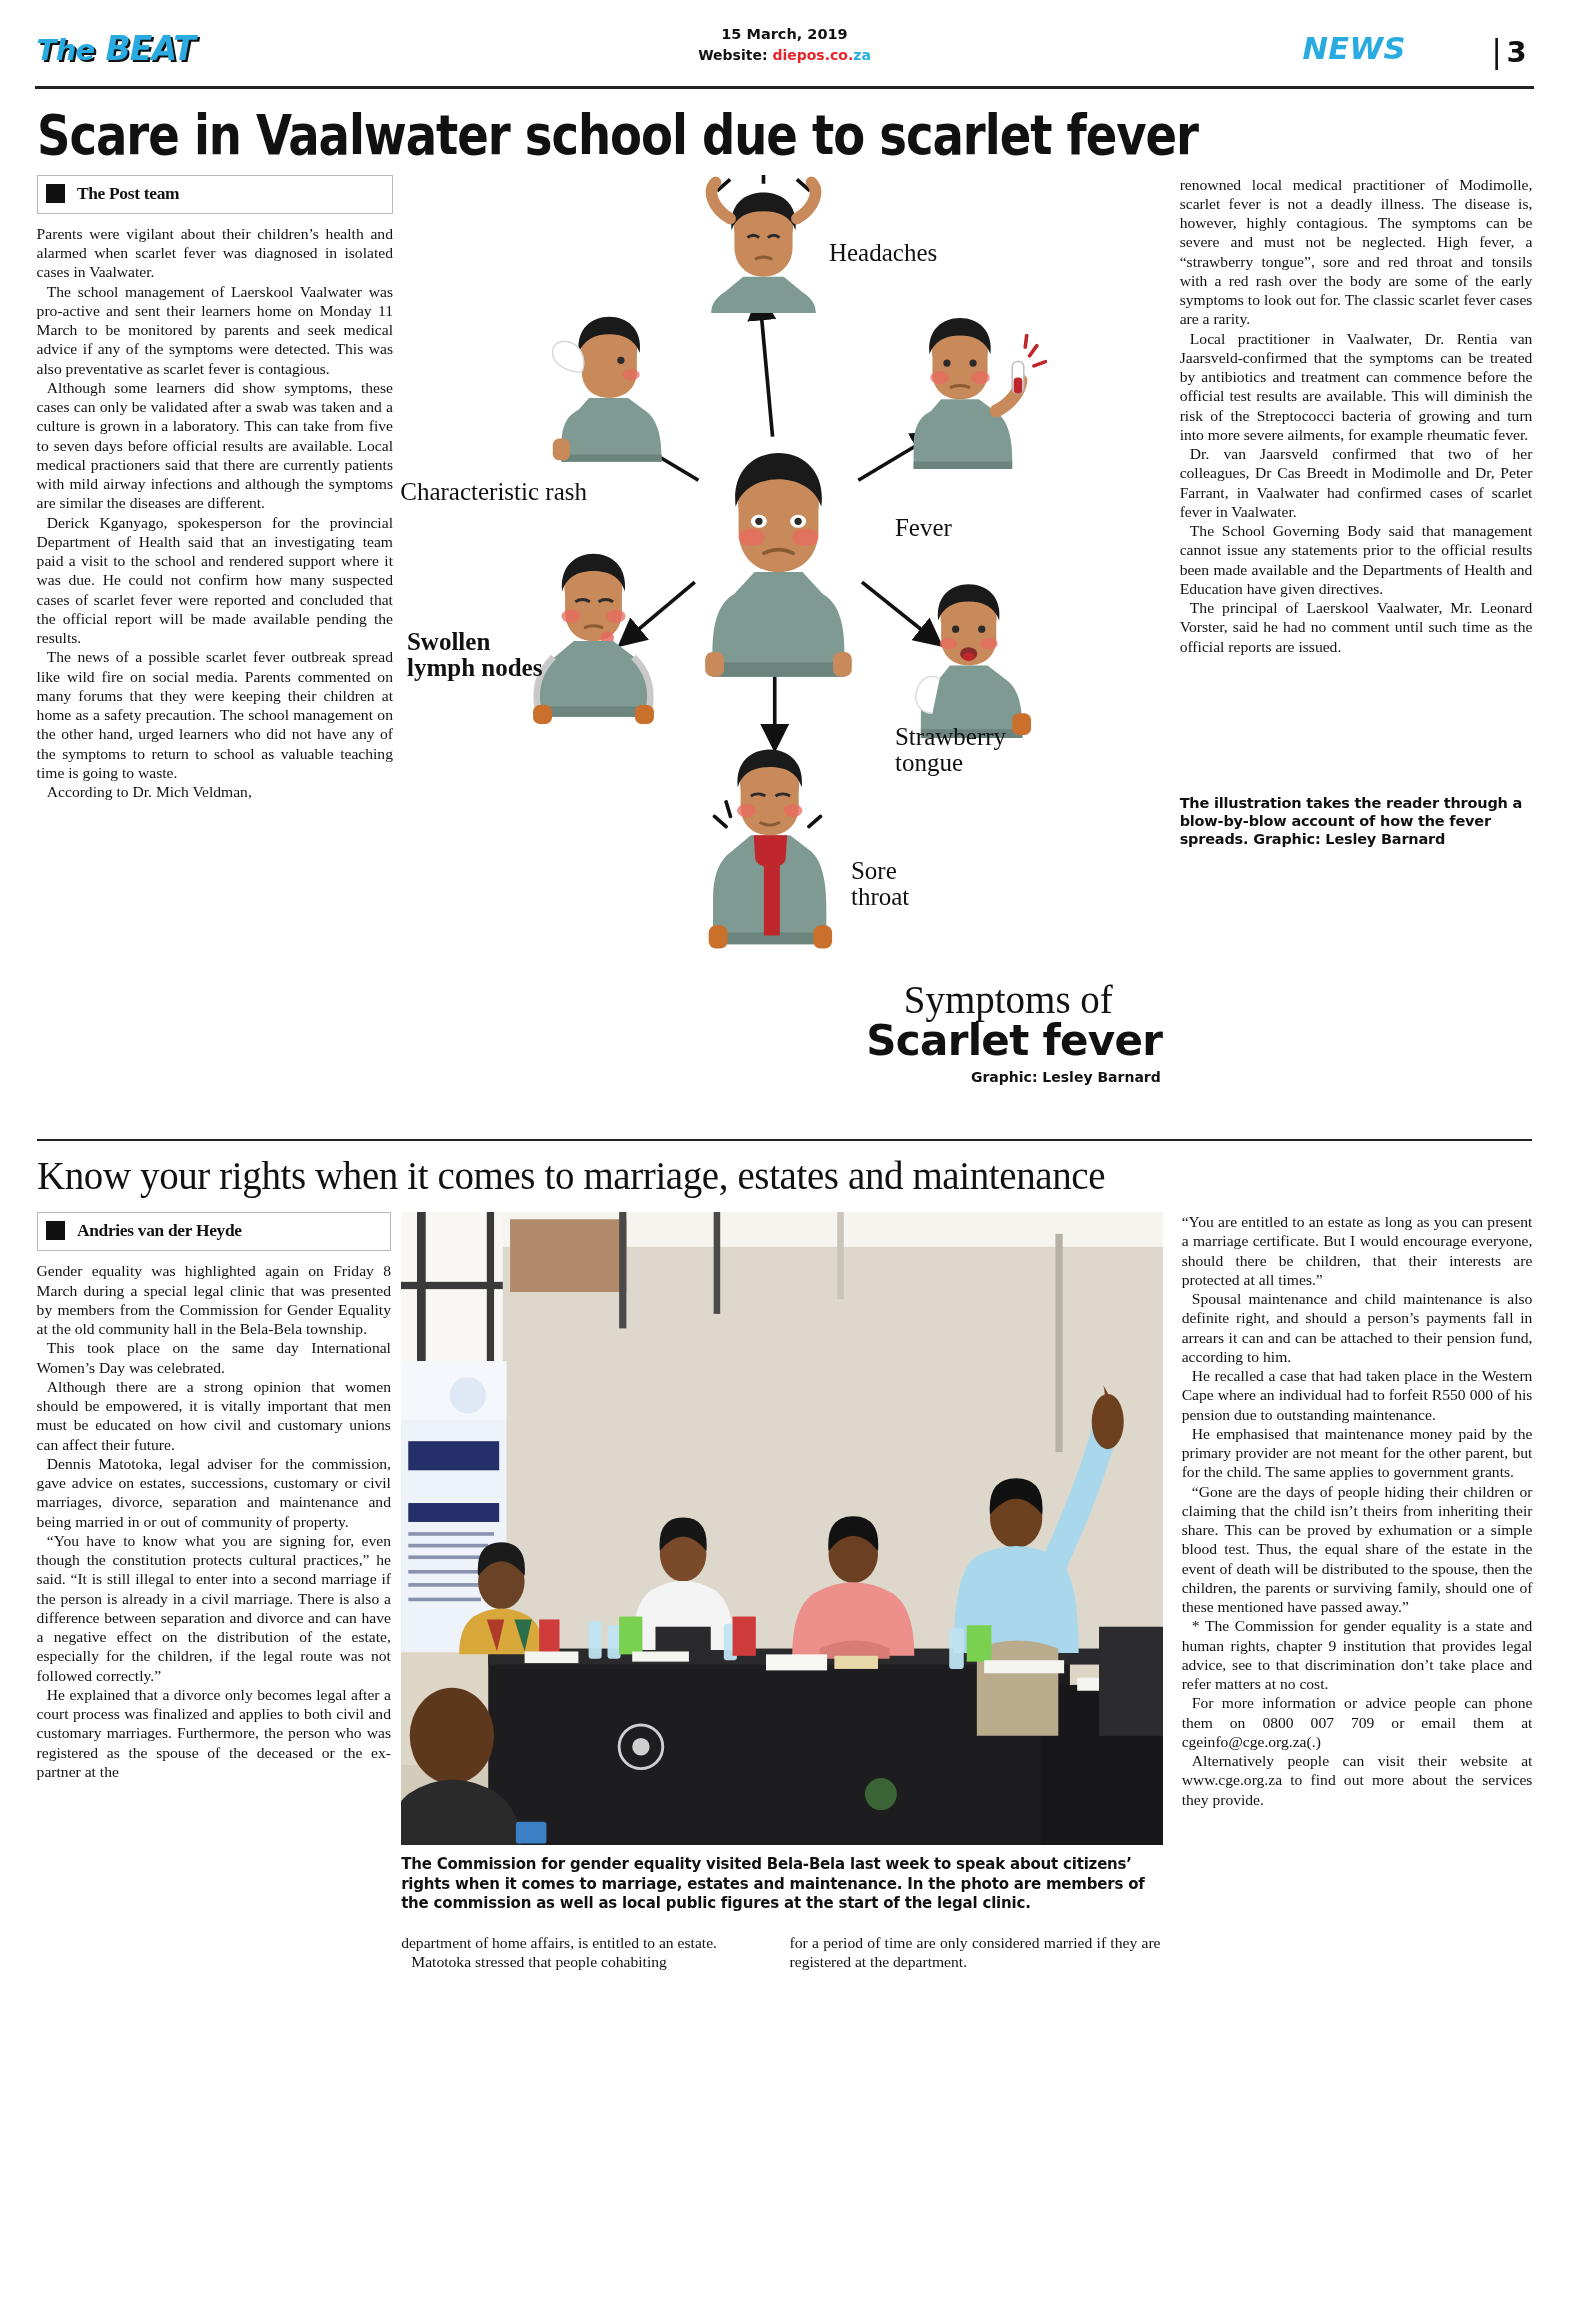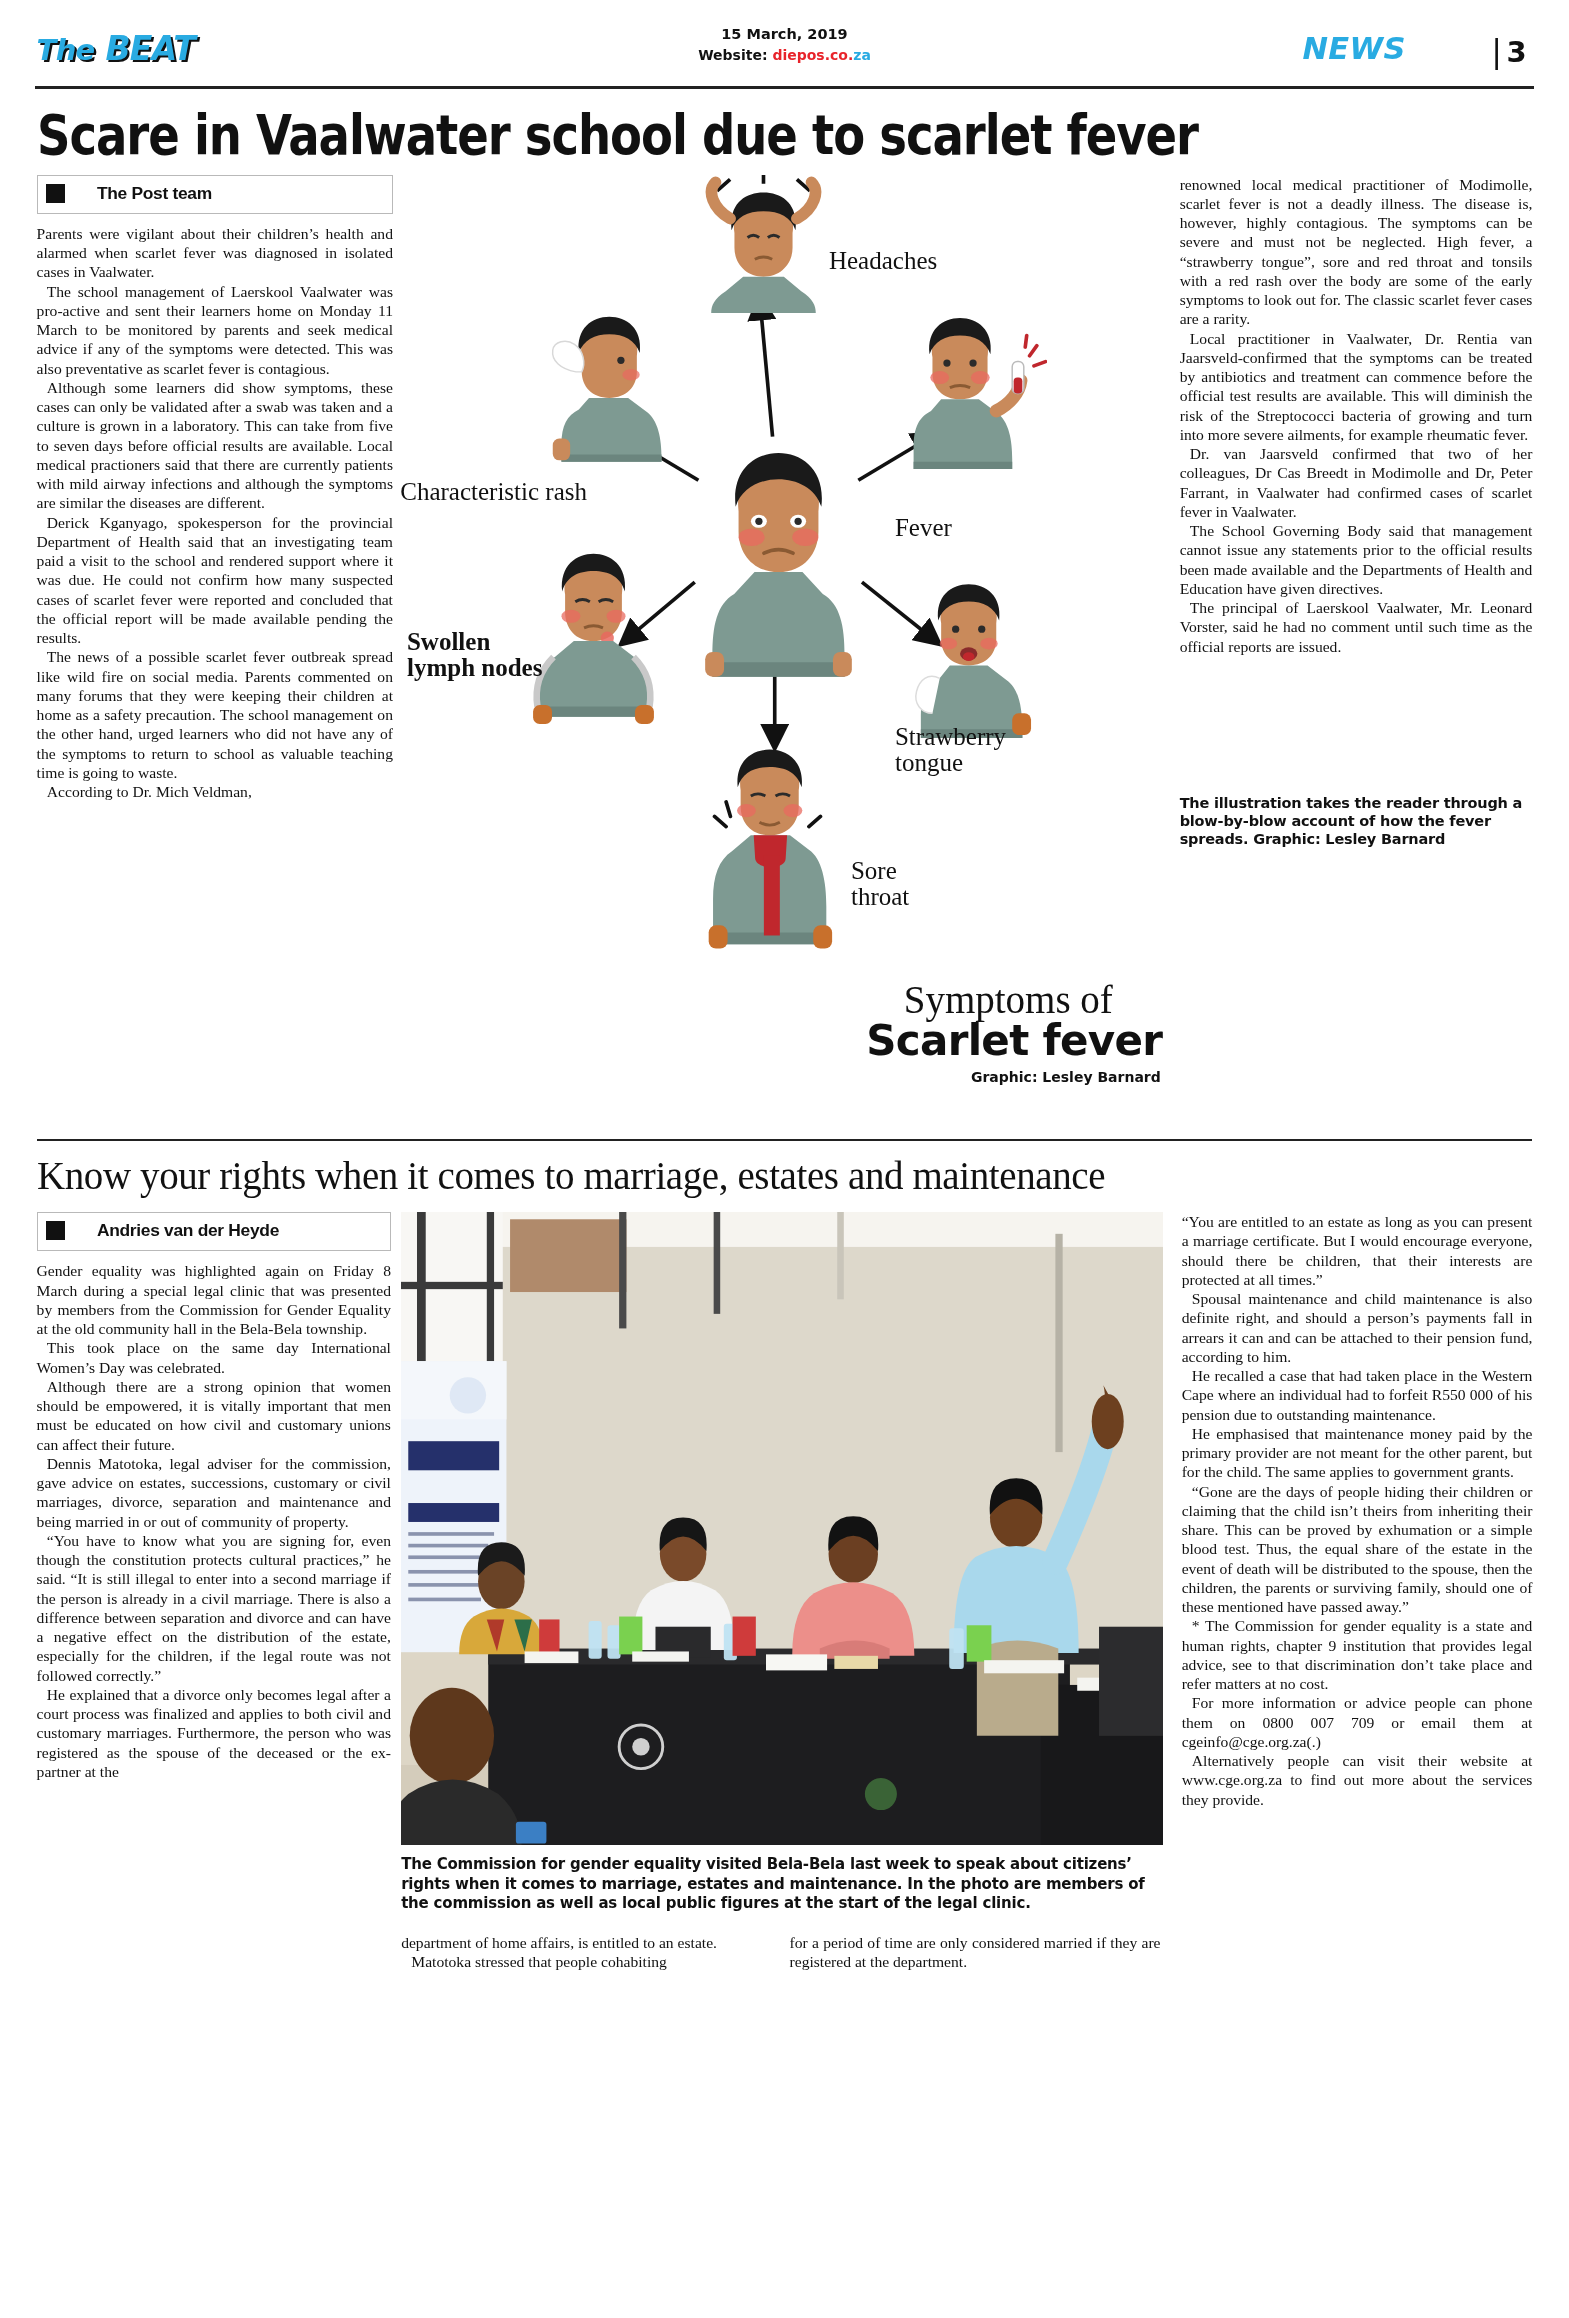--- a/index.html
+++ b/index.html
@@ -66,23 +66,22 @@
 
   
   .byline-box {
     border:1.1px solid #b9b9b9;
     padding:7.3px 8.7px 8.7px 8.7px;
     display:flex; align-items:center; gap:11.6px;
     margin-bottom:10.2px;
   }
   .byline-square { width:19px; height:19px; background:#111; flex:0 0 auto; }
   .byline-name {
-    font-family:Liberation Sans, sans-serif; font-weight:bold; font-size:17.4px; color:#111;
+    font-family:Liberation Serif, serif; font-weight:bold; font-size:17.4px; color:#111;
     letter-spacing:-0.3px;
-    margin-left:20px;
   }
 
   
   .article { position:relative; }
   .cols { display:flex; gap:0; }
   .col { box-sizing:border-box; }
   .body-text {
     font-family:"Liberation Serif", serif;
     font-size:15.6px; line-height:1.235;
     text-align:justify; color:#111;
@@ -242,21 +241,21 @@
               <path d="M90 30 C58 30 46 54 50 80 L50 100 C50 122 66 140 90 140 C114 140 130 122 130 100 L130 80 C134 54 122 30 90 30 Z" fill="#C98A5B"></path>
               <path d="M46 76 C42 40 64 24 90 24 C116 24 138 40 134 76 C128 58 112 50 90 50 C68 50 52 58 46 76 Z" fill="#1A1A1A"></path>
               <path d="M68 86 Q76 80 84 86" stroke="#2b2b2b" stroke-width="4" fill="none"></path>
               <path d="M96 86 Q104 80 112 86" stroke="#2b2b2b" stroke-width="4" fill="none"></path>
               <path d="M78 116 Q90 110 102 116" stroke="#8a5a33" stroke-width="4" fill="none"></path>
               <path d="M62 140 L118 140 L142 160 C158 170 162 180 162 190 L18 190 C18 180 22 170 38 160 Z" fill="#7E9A92"></path>
               <path d="M44 60 C20 46 12 22 24 10" stroke="#C98A5B" stroke-width="16" fill="none" stroke-linecap="round"></path>
               <path d="M136 60 C160 46 168 22 156 10" stroke="#C98A5B" stroke-width="16" fill="none" stroke-linecap="round"></path>
             </svg>
           </div>
-          <div class="lbl" style="left:436px; top:73px;">Headaches</div>
+          <div class="lbl" style="left:436px; top:65px;">Headaches</div>
 
           <div class="fig" style="left:138px; top:127px;">
             <svg class="person" width="145" height="160" viewBox="0 0 200 220">
               <path d="M108 28 C78 28 66 50 70 74 L70 96 C70 116 84 132 108 132 C132 132 146 116 146 96 L146 74 C150 50 138 28 108 28 Z" fill="#C98A5B"></path>
               <path d="M66 70 C62 36 84 20 108 20 C132 20 154 36 150 70 C144 52 128 44 108 44 C88 44 72 52 66 70 Z" fill="#1A1A1A"></path>
               <circle cx="124" cy="80" r="5" fill="#2b2b2b"></circle>
               <ellipse cx="138" cy="100" rx="12" ry="8" fill="#E8695F" opacity="0.7"></ellipse>
               <path d="M80 132 L134 132 L158 150 C176 162 180 190 180 214 L180 220 L42 220 L42 196 C42 170 50 156 66 148 Z" fill="#7E9A92"></path>
               <path d="M42 210 L180 210 L180 220 L42 220 Z" fill="#6B857E"></path>
               <path d="M62 96 C40 92 28 80 30 66 C32 54 48 50 60 58 C72 66 76 84 70 96 Z" fill="#ffffff" stroke="#d8d8d8" stroke-width="2"></path>

